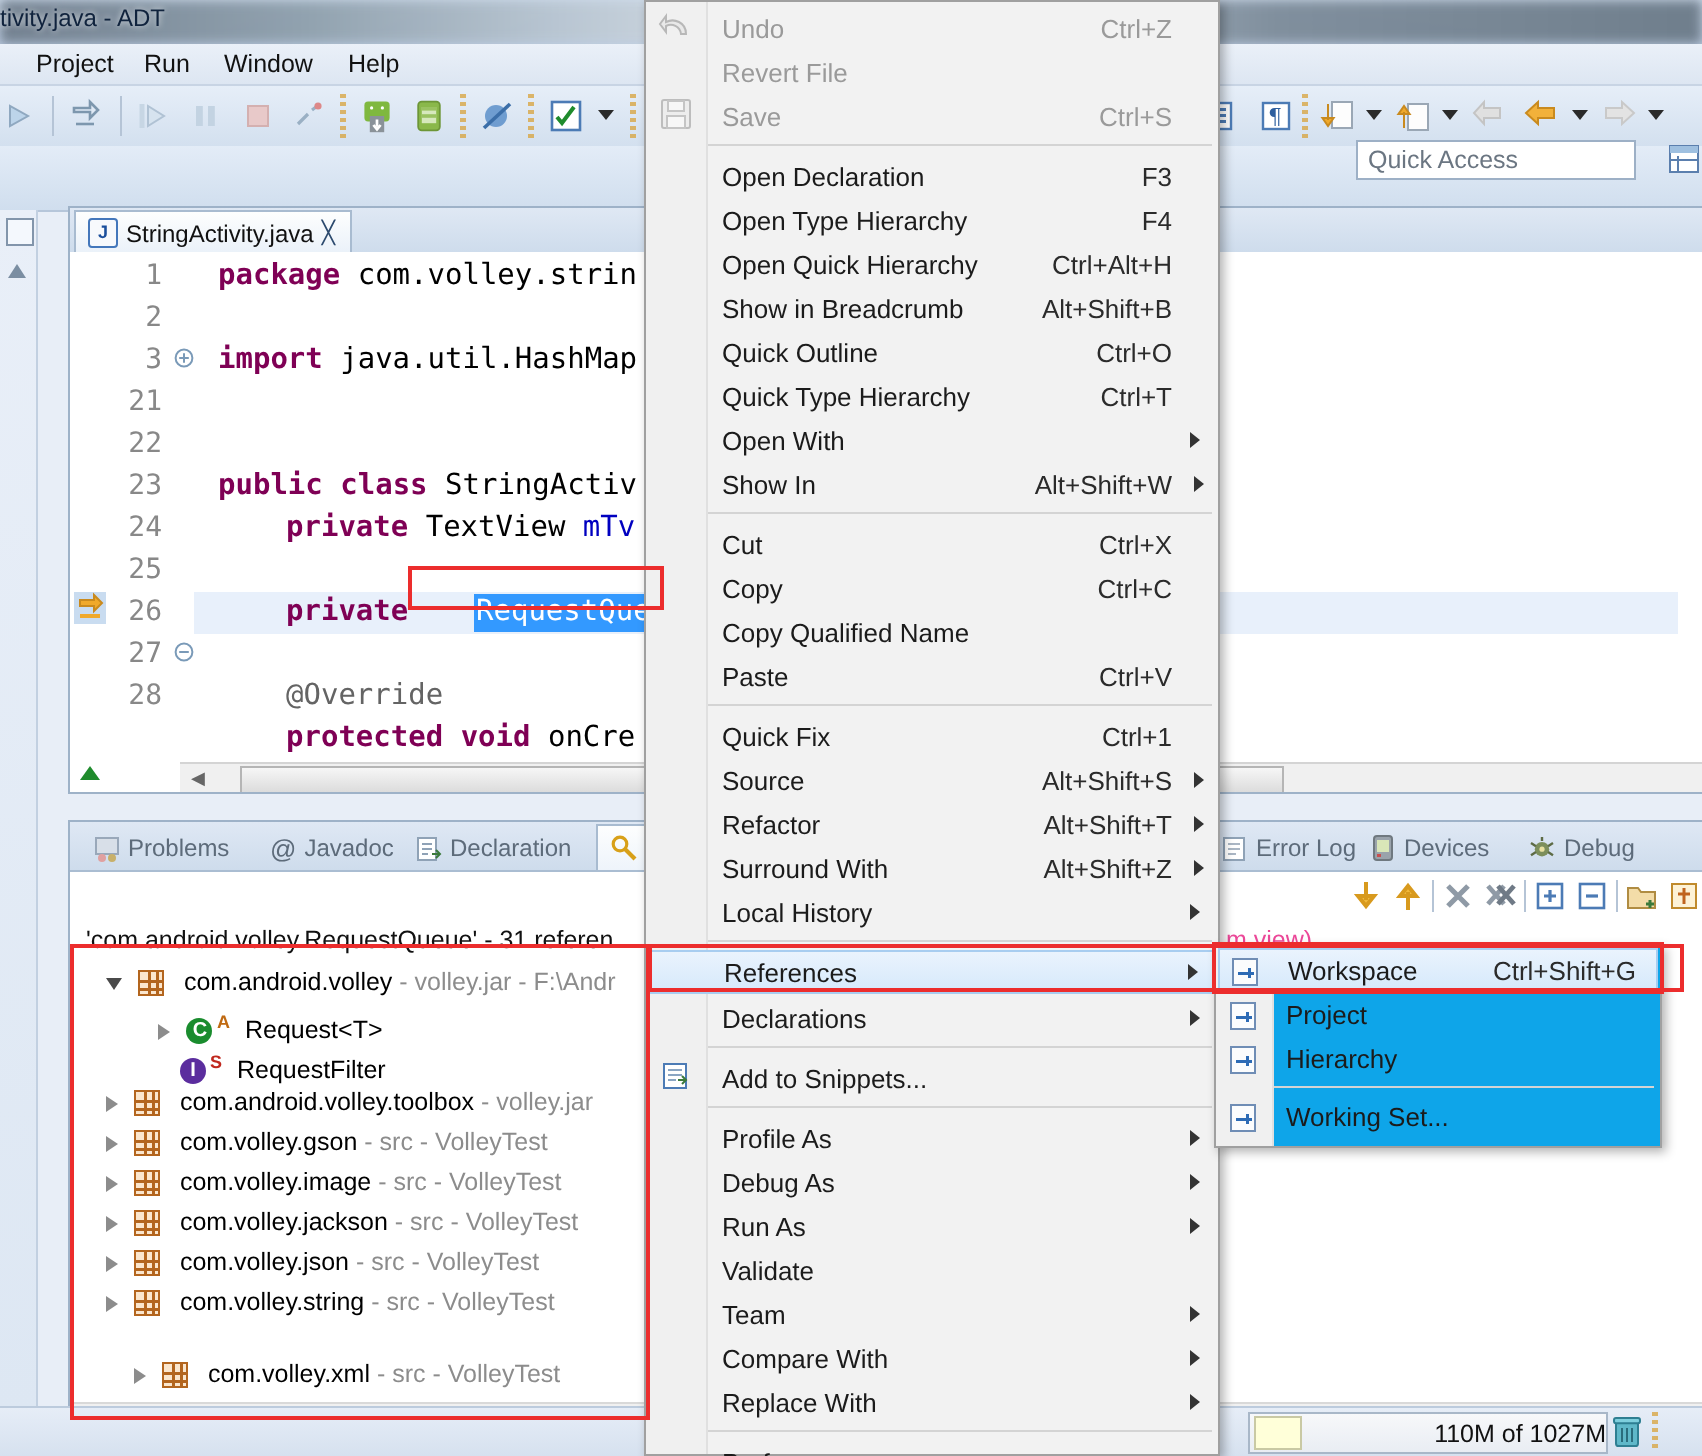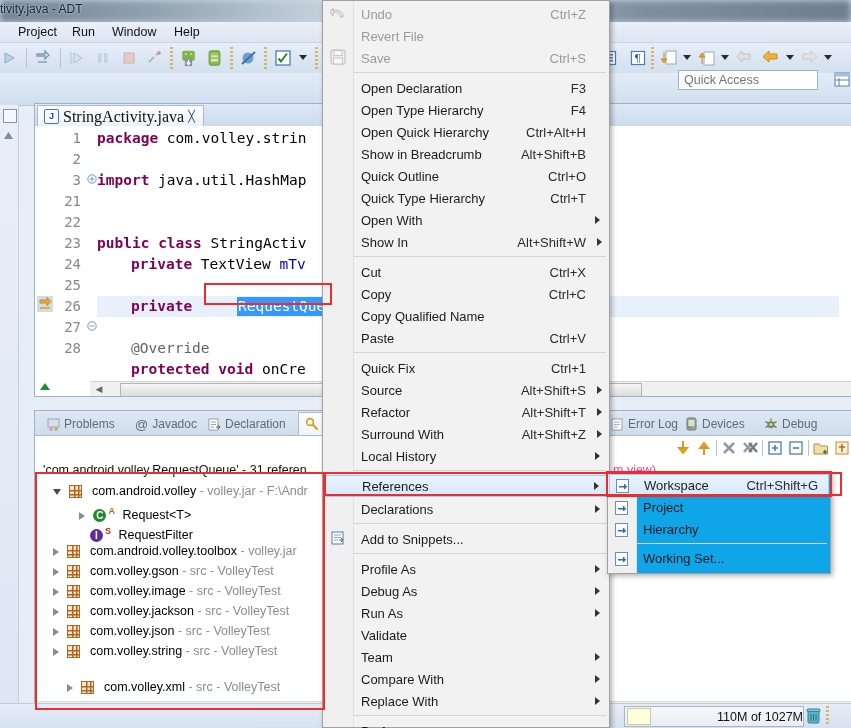--- a/index.html
+++ b/index.html
@@ -40,30 +40,30 @@
     background:linear-gradient(#e9eff8,#dde7f3);border-right:1px solid #c2d0e1;}
   .sq-ico{position:absolute;left:3px;width:12px;height:12px;border:1px solid #8295ab;background:#f4f8fd;}
   
   #editor{position:absolute;left:34px;top:103px;width:818px;height:292px;
     background:#fff;border:1px solid #9eb2c8;}
   #edtabbar{position:absolute;left:0;top:0;width:100%;height:22px;
     background:linear-gradient(#dfe8f4,#cedcec);border-bottom:1px solid #aabdd2;}
   #edtab{position:absolute;left:2px;top:1px;height:21px;padding:0 8px 0 6px;
     background:linear-gradient(#fdfefe,#eaf1f9);border:1px solid #a8bbd0;border-bottom:none;
     display:flex;align-items:center;gap:4px;}
-  #edtab .lbl{font-size:16px;color:#111;font-family:Liberation Serif, serif;}
+  #edtab .lbl{font-size:12px;color:#111;}
   .jicon{width:13px;height:13px;background:#f7f9fc;border:1px solid #4477bb;
     border-radius:2px;color:#1b4f9c;font-size:9px;font-weight:bold;text-align:center;line-height:12px;}
   .xclose{font-size:11px;color:#2c4a6e;}
   #edbody{position:absolute;left:0;top:22px;width:100%;bottom:0;background:#fff;overflow:hidden;}
   #rulerbar{position:absolute;left:0;top:0;width:20px;height:100%;background:#fff;border-right:1px solid #e3e3e3;}
   #gutter{position:absolute;left:20px;top:0;width:42px;height:100%;background:#fff;}
   #codearea{position:absolute;left:62px;top:0;right:0;bottom:0;
     font-family:"DejaVu Sans Mono",monospace;font-size:14.5px;}
-  .cl{position:absolute;left:0;height:21px;line-height:21px;white-space:pre;}
+  .cl{position:absolute;left:12px;height:21px;line-height:21px;white-space:pre;}
   .ln{position:absolute;right:16px;height:21px;line-height:21px;
     font-family:"DejaVu Sans Mono",monospace;font-size:14px;color:#888;}
   .kw{color:#7f0055;font-weight:bold;}
   .plain{color:#000;}
   .fld{color:#0000c0;}
   .ann{color:#646464;}
   #hl-line{position:absolute;left:0;right:0;height:21px;background:#e8f0fb;}
   #sel-token{position:absolute;background:#3399ff;color:#fff;height:19px;line-height:19px;
     font-family:"DejaVu Sans Mono",monospace;font-size:14.5px;padding:0 1px;}
   #edhscroll{position:absolute;left:55px;right:1px;bottom:0;height:14px;

